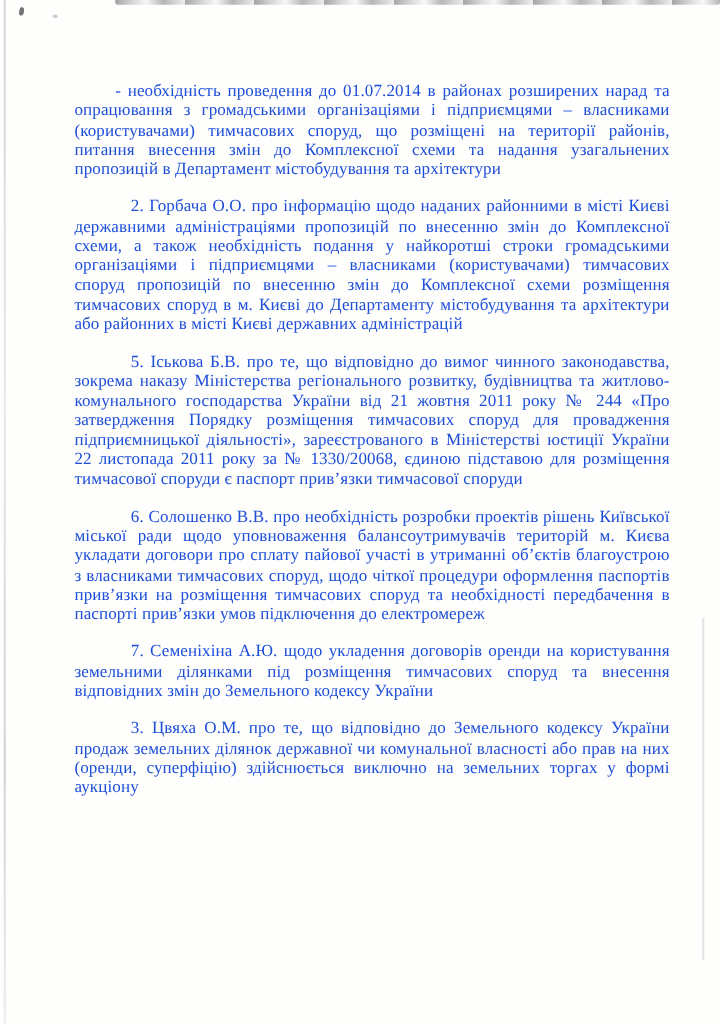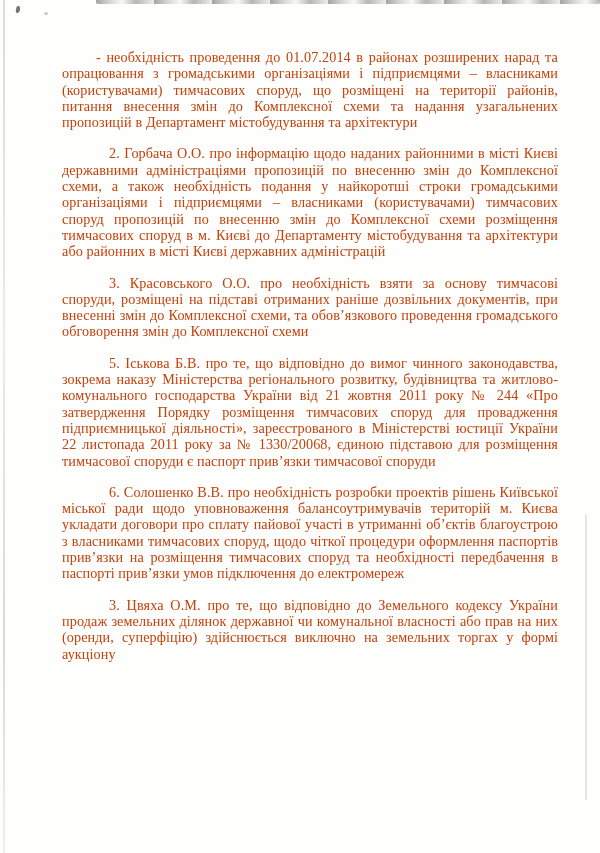--- a/index.html
+++ b/index.html
@@ -73,24 +73,24 @@
     top: 12px;
     left: 44px;
     width: 4px;
     height: 3px;
     background: rgba(150,150,150,0.5);
     border-radius: 50%;
   }
   
   .text-block {
     position: absolute;
-    top: 49px;
+    top: 68px;
     left: 62px;
     width: 496px;
-    color: #c2410c;
+    color: #1d4ed8;
     font-size: 14.2px;
     line-height: 16.3px;
     text-align: justify;
     letter-spacing: 0.1px;
     font-family: Liberation Serif, serif;
   }
   .text-block p {
     margin: 0 0 15px 0;
     text-indent: 47px;
   }
@@ -105,19 +105,19 @@
 
   <div class="scan-top-edge"></div>
   <div class="scan-left-line"></div>
   <div class="scan-right-line"></div>
   <div class="speck-1"></div>
   <div class="speck-2"></div>
 
   <div class="text-block">
     <p class="dash-item">- необхідність проведення до 01.07.2014 в районах розширених нарад та опрацювання з громадськими організаціями і підприємцями – власниками (користувачами) тимчасових споруд, що розміщені на території районів, питання внесення змін до Комплексної схеми та надання узагальнених пропозицій в Департамент містобудування та архітектури</p>
     <p>2. Горбача О.О. про інформацію щодо наданих районними в місті Києві державними адміністраціями пропозицій по внесенню змін до Комплексної схеми, а також необхідність подання у найкоротші строки громадськими організаціями і підприємцями – власниками (користувачами) тимчасових споруд пропозицій по внесенню змін до Комплексної схеми розміщення тимчасових споруд в м. Києві до Департаменту містобудування та архітектури або районних в місті Києві державних адміністрацій</p>
-    <p>3. Красовського О.О. про необхідність взяти за основу тимчасові споруди, розміщені на підставі отриманих раніше дозвільних документів, при внесенні змін до Комплексної схеми, та обов’язкового проведення громадського обговорення змін до Комплексної схеми</p>
     <p>5. Іськова Б.В. про те, що відповідно до вимог чинного законодавства, зокрема наказу Міністерства регіонального розвитку, будівництва та житлово-комунального господарства України від 21 жовтня 2011 року № 244 «Про затвердження Порядку розміщення тимчасових споруд для провадження підприємницької діяльності», зареєстрованого в Міністерстві юстиції України 22 листопада 2011 року за № 1330/20068, єдиною підставою для розміщення тимчасової споруди є паспорт прив’язки тимчасової споруди</p>
     <p>6. Солошенко В.В. про необхідність розробки проектів рішень Київської міської ради щодо уповноваження балансоутримувачів територій м. Києва укладати договори про сплату пайової участі в утриманні об’єктів благоустрою з власниками тимчасових споруд, щодо чіткої процедури оформлення паспортів прив’язки на розміщення тимчасових споруд та необхідності передбачення в паспорті прив’язки умов підключення до електромереж</p>
+    <p>7. Семеніхіна А.Ю. щодо укладення договорів оренди на користування земельними ділянками під розміщення тимчасових споруд та внесення відповідних змін до Земельного кодексу України</p>
     <p>3. Цвяха О.М. про те, що відповідно до Земельного кодексу України продаж земельних ділянок державної чи комунальної власності або прав на них (оренди, суперфіцію) здійснюється виключно на земельних торгах у формі аукціону</p>
   </div>
 
 </div>
 
 </body></html>

